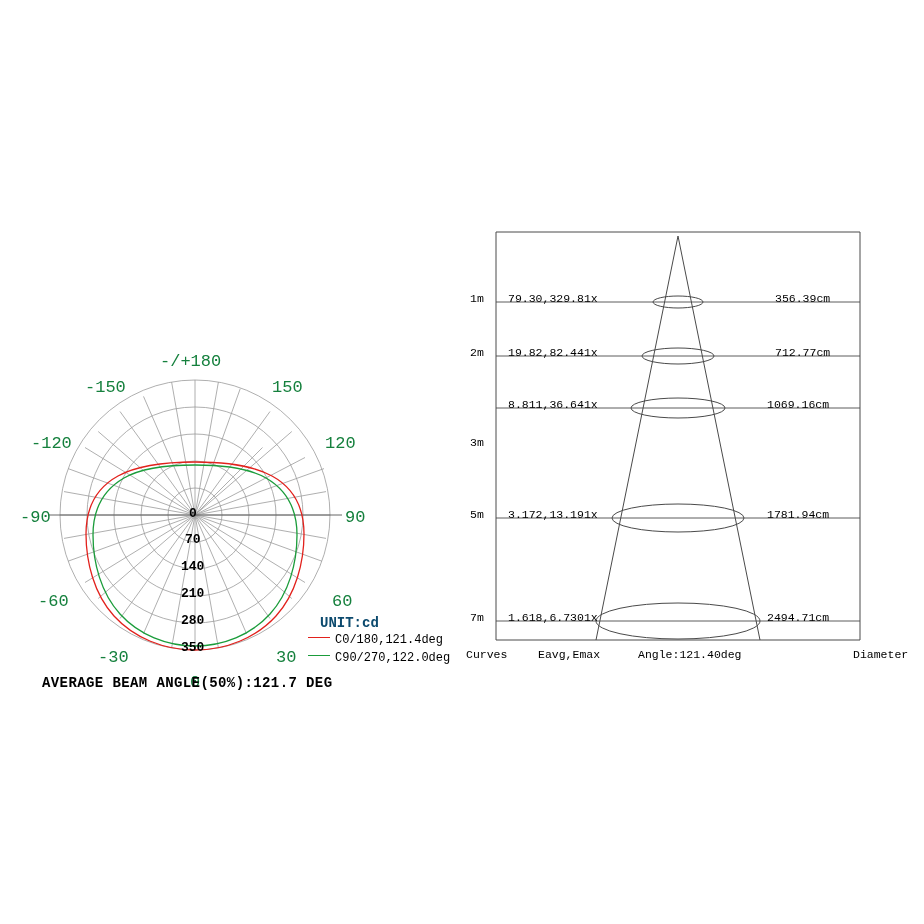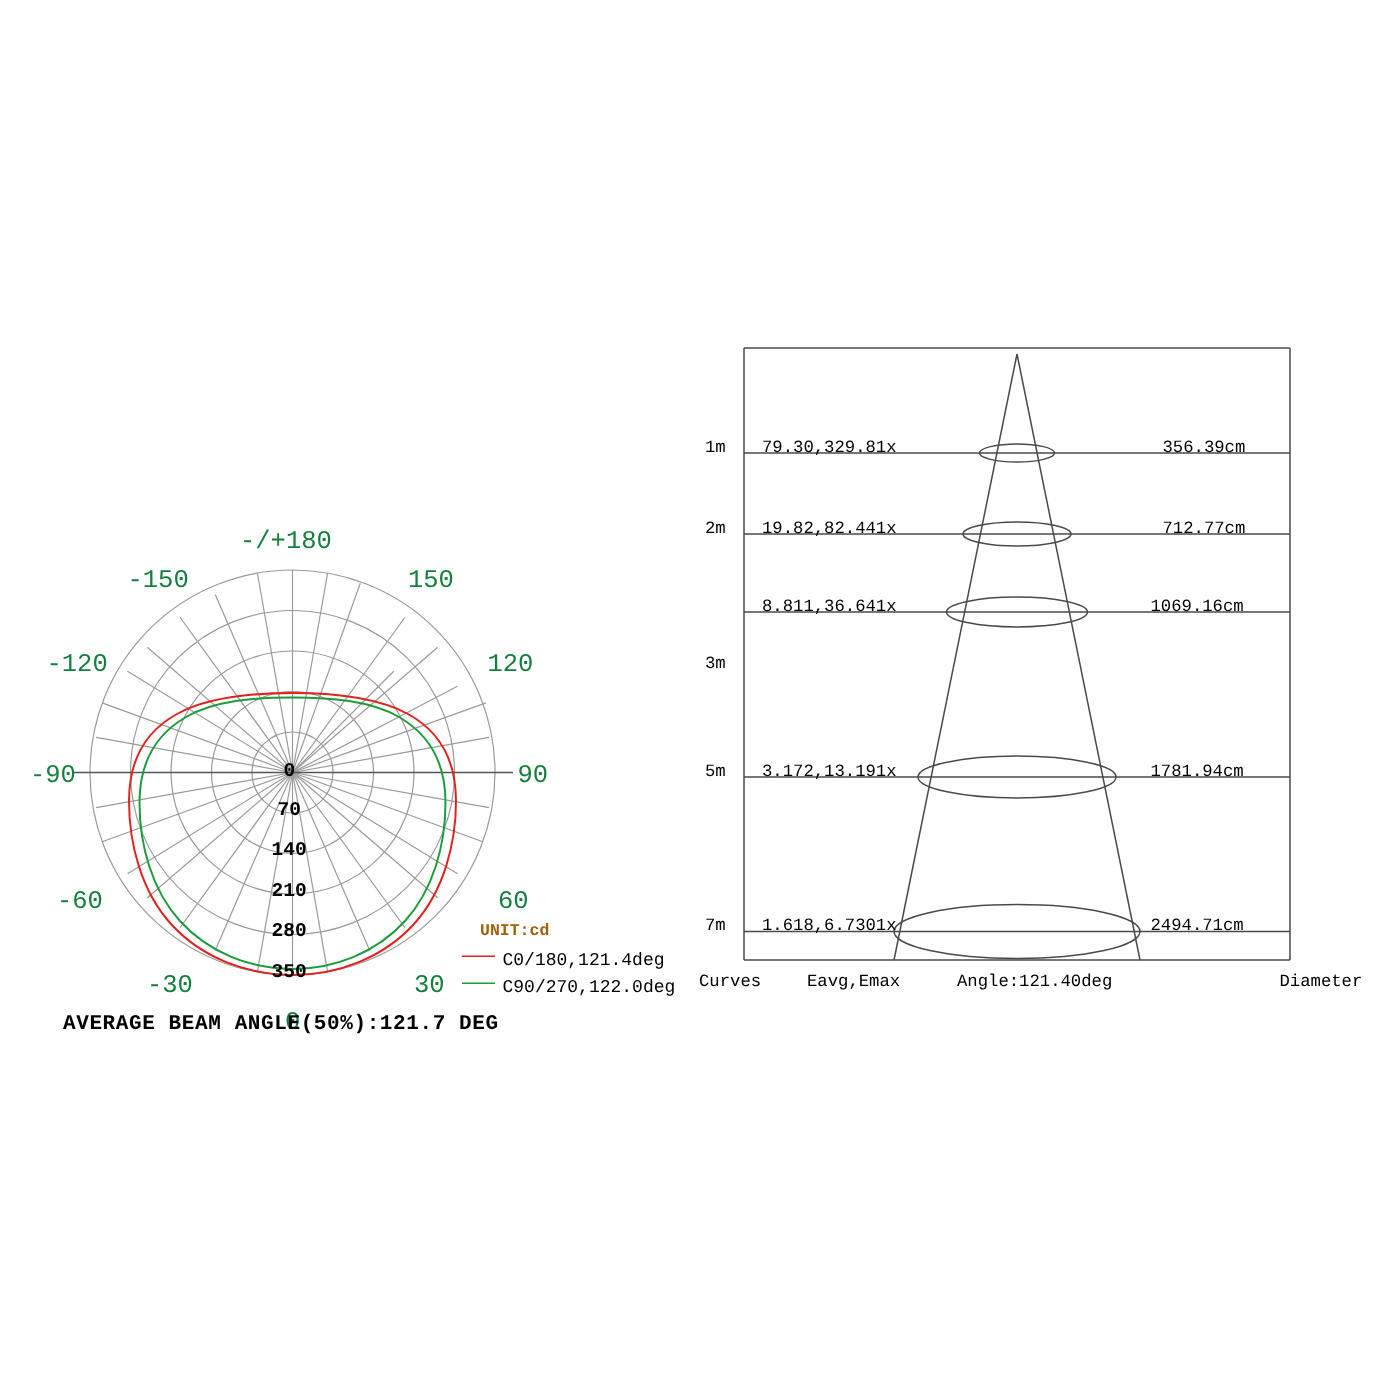--- a/index.html
+++ b/index.html
@@ -41,23 +41,23 @@
     font-size: 13px;
     font-weight: bold;
     color: #000;
     white-space: nowrap;
     font-family: "Liberation Mono", "DejaVu Sans Mono", monospace;
   }
   #unit-label {
     position: absolute;
     left: 300px;
     top: 285px;
-    font-size: 11px;
+    font-size: 14px;
     font-weight: bold;
-    color: #a16207;
+    color: #0c4a6e;
   }
   .legend-row {
     position: absolute;
     font-size: 12px;
     color: #000;
     white-space: nowrap;
   }
   .legend-swatch {
     display: inline-block;
     width: 22px;

